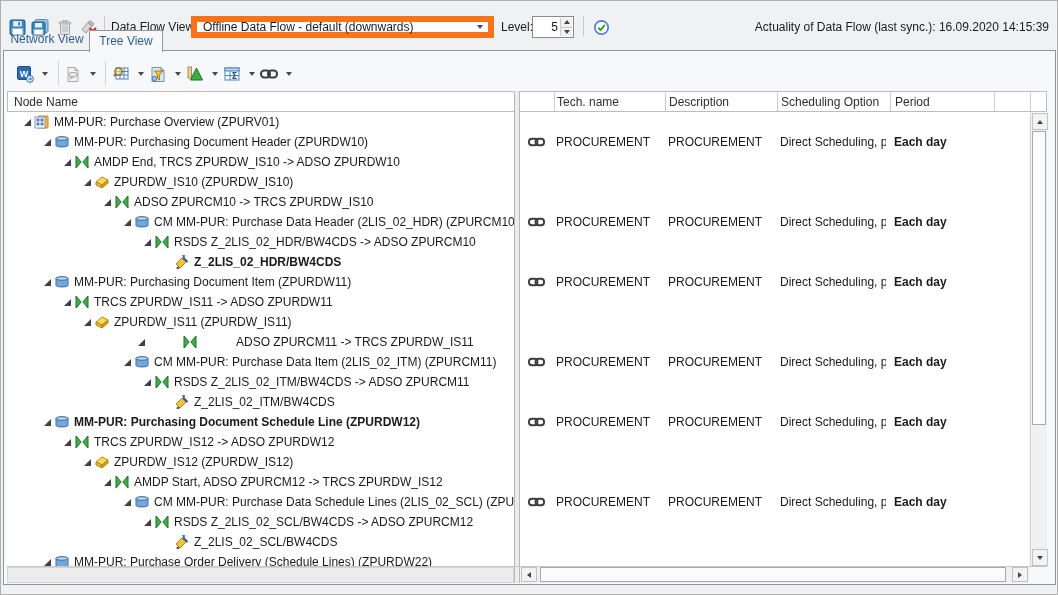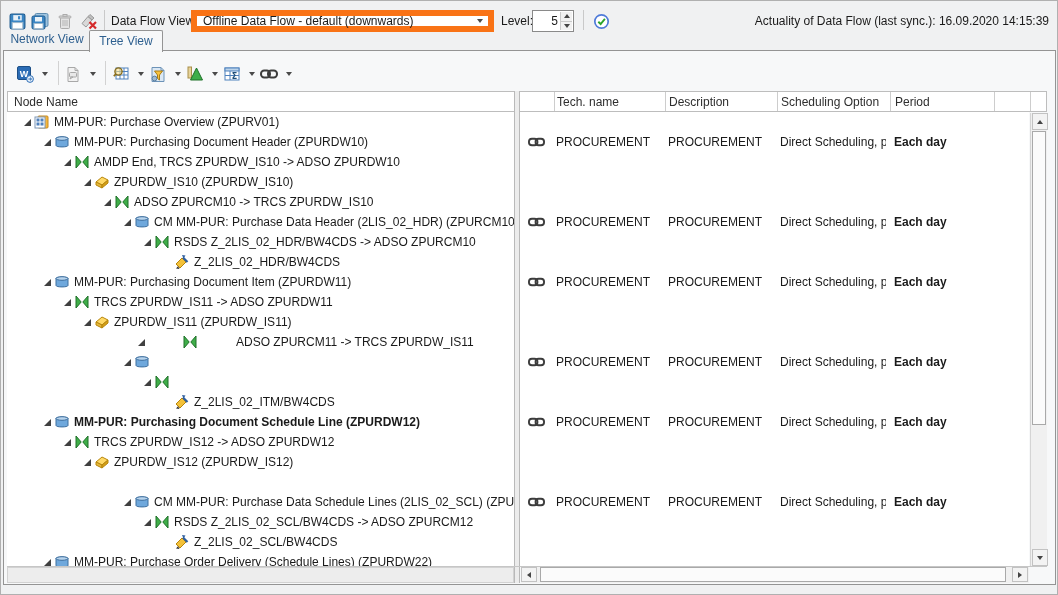--- a/index.html
+++ b/index.html
@@ -51,21 +51,21 @@
   .hscroll{position:absolute;left:520px;top:566px;width:508px;height:16px;background:#f0f0f0;z-index:3;}
   .hbtn{position:absolute;top:0;width:16px;height:15px;background:#f3f3f3;border:1px solid #c2c2c2;display:flex;align-items:center;justify-content:center;box-sizing:border-box;cursor:pointer;}
   .hthumb{position:absolute;left:19px;top:0;width:466px;height:15px;background:#fbfbfb;border:1px solid #a9a9a9;box-sizing:border-box;cursor:pointer;}
   .bline{position:absolute;left:6px;top:565px;width:1040px;height:1px;background:#c6c6c6;z-index:3;}
 </style>
 </head>
 <body>
 
 <div class="window">
 
-  <div class="abs" style="left:0;top:5px;width:1058px;height:28px;">
+  <div class="abs" style="left:0;top:11px;width:1058px;height:28px;">
     <div class="tbtn" style="left:6px;">
       <span class="icon16">
           <svg width="17" height="17" viewBox="0 0 16 16">
             <rect x="1" y="1" width="14" height="14" rx="1.5" fill="#3b86c4" stroke="#1f5a8e"></rect>
             <rect x="4" y="2" width="8" height="5" fill="#e8f1f8"></rect>
             <rect x="8.5" y="3" width="2" height="3" fill="#3b86c4"></rect>
             <rect x="3" y="9" width="10" height="6" fill="#fff" stroke="#9db8cc"></rect>
           </svg>
         </span>
     </div>
@@ -343,21 +343,21 @@
           </svg>
         </span>
     <span class="nicon">
           <svg width="16" height="16" viewBox="0 0 16 16">
             <path d="M2 2 L7.2 8 L2 14 Z" fill="#3fae49" stroke="#1e7028"></path>
             <path d="M14 2 L8.8 8 L14 14 Z" fill="#3fae49" stroke="#1e7028"></path>
           </svg>
         </span>
     <span class="nlabel">RSDS Z_2LIS_02_HDR/BW4CDS -&gt; ADSO ZPURCM10</span>
   </div>
-      <div class="trow" style="top: 140px;">
+      <div class="trow" style="top: 140px; font-weight: bold;">
     <span class="tindent" style="width: 156px;"></span>
     <span class="twisty" style="visibility: hidden;">
           <svg width="9" height="9" viewBox="0 0 9 9">
             <path d="M8 1 V8 H1 Z" fill="#404040"></path>
           </svg>
         </span>
     <span class="nicon">
           <svg width="16" height="16" viewBox="0 0 16 16">
             <path d="M2 10 L8 4 L12 8 L6 14 Z" fill="#f3c13a" stroke="#b8860b"></path>
             <path d="M9 3.5 L13.5 8" stroke="#2f5f9e" stroke-width="2.2"></path>
@@ -434,34 +434,36 @@
           <svg width="9" height="9" viewBox="0 0 9 9">
             <path d="M8 1 V8 H1 Z" fill="#404040"></path>
           </svg>
         </span>
     <span class="nicon">
           <svg width="16" height="16" viewBox="0 0 16 16">
             <path d="M2 4.5 C2 2.6 14 2.6 14 4.5 V11.5 C14 13.4 2 13.4 2 11.5 Z" fill="#6fa8dc" stroke="#3d6e9e"></path>
             <ellipse cx="8" cy="4.5" rx="6" ry="1.8" fill="#b7d3ec" stroke="#3d6e9e"></ellipse>
           </svg>
         </span>
+    <span class="nlabel">CM MM-PUR: Purchase Data Item (2LIS_02_ITM) (ZPURCM11)</span>
   </div>
       <div class="trow" style="top: 260px;">
     <span class="tindent" style="width: 136px;"></span>
     <span class="twisty">
           <svg width="9" height="9" viewBox="0 0 9 9">
             <path d="M8 1 V8 H1 Z" fill="#404040"></path>
           </svg>
         </span>
     <span class="nicon">
           <svg width="16" height="16" viewBox="0 0 16 16">
             <path d="M2 2 L7.2 8 L2 14 Z" fill="#3fae49" stroke="#1e7028"></path>
             <path d="M14 2 L8.8 8 L14 14 Z" fill="#3fae49" stroke="#1e7028"></path>
           </svg>
         </span>
+    <span class="nlabel">RSDS Z_2LIS_02_ITM/BW4CDS -&gt; ADSO ZPURCM11</span>
   </div>
       <div class="trow" style="top: 280px;">
     <span class="tindent" style="width: 156px;"></span>
     <span class="twisty" style="visibility: hidden;">
           <svg width="9" height="9" viewBox="0 0 9 9">
             <path d="M8 1 V8 H1 Z" fill="#404040"></path>
           </svg>
         </span>
     <span class="nicon">
           <svg width="16" height="16" viewBox="0 0 16 16">
@@ -511,20 +513,35 @@
           </svg>
         </span>
     <span class="nicon">
           <svg width="16" height="16" viewBox="0 0 16 16">
             <path d="M2 8 L8 3 L14 6 L8 11 Z" fill="#ffd966" stroke="#b8860b"></path>
             <path d="M2 8 L8 11 L8 14 L2 11 Z" fill="#e6b93f" stroke="#b8860b"></path>
             <path d="M14 6 L8 11 L8 14 L14 9 Z" fill="#d4a017" stroke="#b8860b"></path>
           </svg>
         </span>
     <span class="nlabel">ZPURDW_IS12 (ZPURDW_IS12)</span>
+  </div>
+      <div class="trow" style="top: 360px;">
+    <span class="tindent" style="width: 96px;"></span>
+    <span class="twisty">
+          <svg width="9" height="9" viewBox="0 0 9 9">
+            <path d="M8 1 V8 H1 Z" fill="#404040"></path>
+          </svg>
+        </span>
+    <span class="nicon">
+          <svg width="16" height="16" viewBox="0 0 16 16">
+            <path d="M2 2 L7.2 8 L2 14 Z" fill="#3fae49" stroke="#1e7028"></path>
+            <path d="M14 2 L8.8 8 L14 14 Z" fill="#3fae49" stroke="#1e7028"></path>
+          </svg>
+        </span>
+    <span class="nlabel">AMDP Start, ADSO ZPURCM12 -&gt; TRCS ZPURDW_IS12</span>
   </div>
       <div class="trow" style="top: 380px;">
     <span class="tindent" style="width: 116px;"></span>
     <span class="twisty">
           <svg width="9" height="9" viewBox="0 0 9 9">
             <path d="M8 1 V8 H1 Z" fill="#404040"></path>
           </svg>
         </span>
     <span class="nicon">
           <svg width="16" height="16" viewBox="0 0 16 16">

